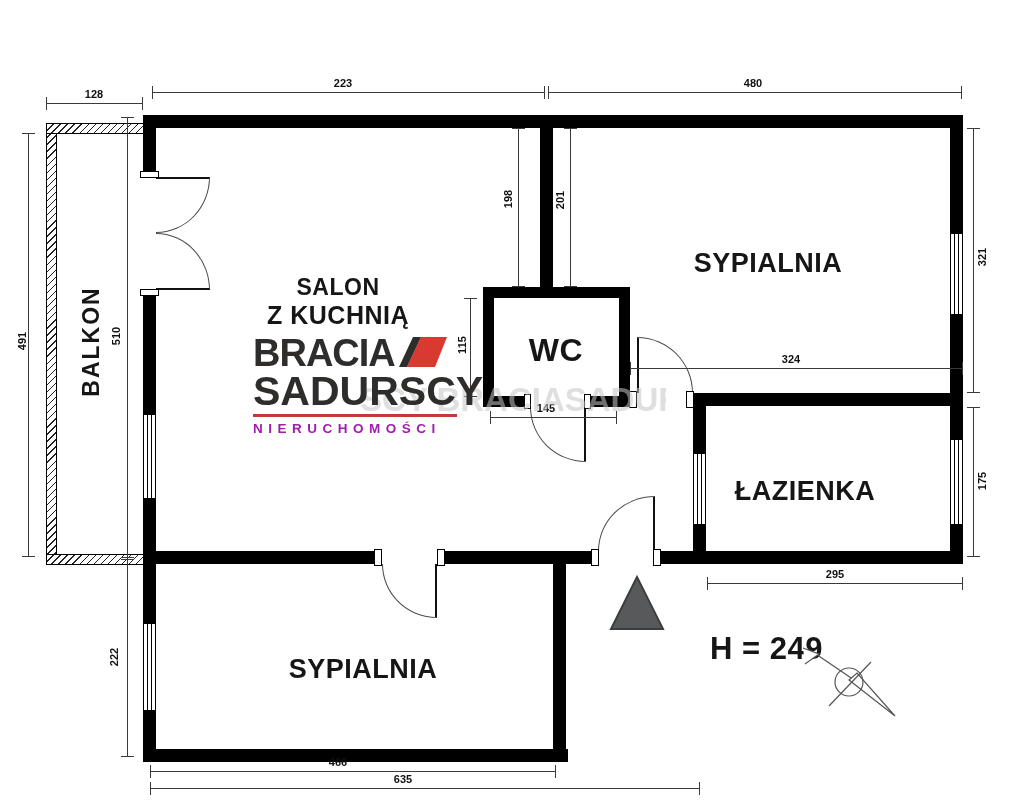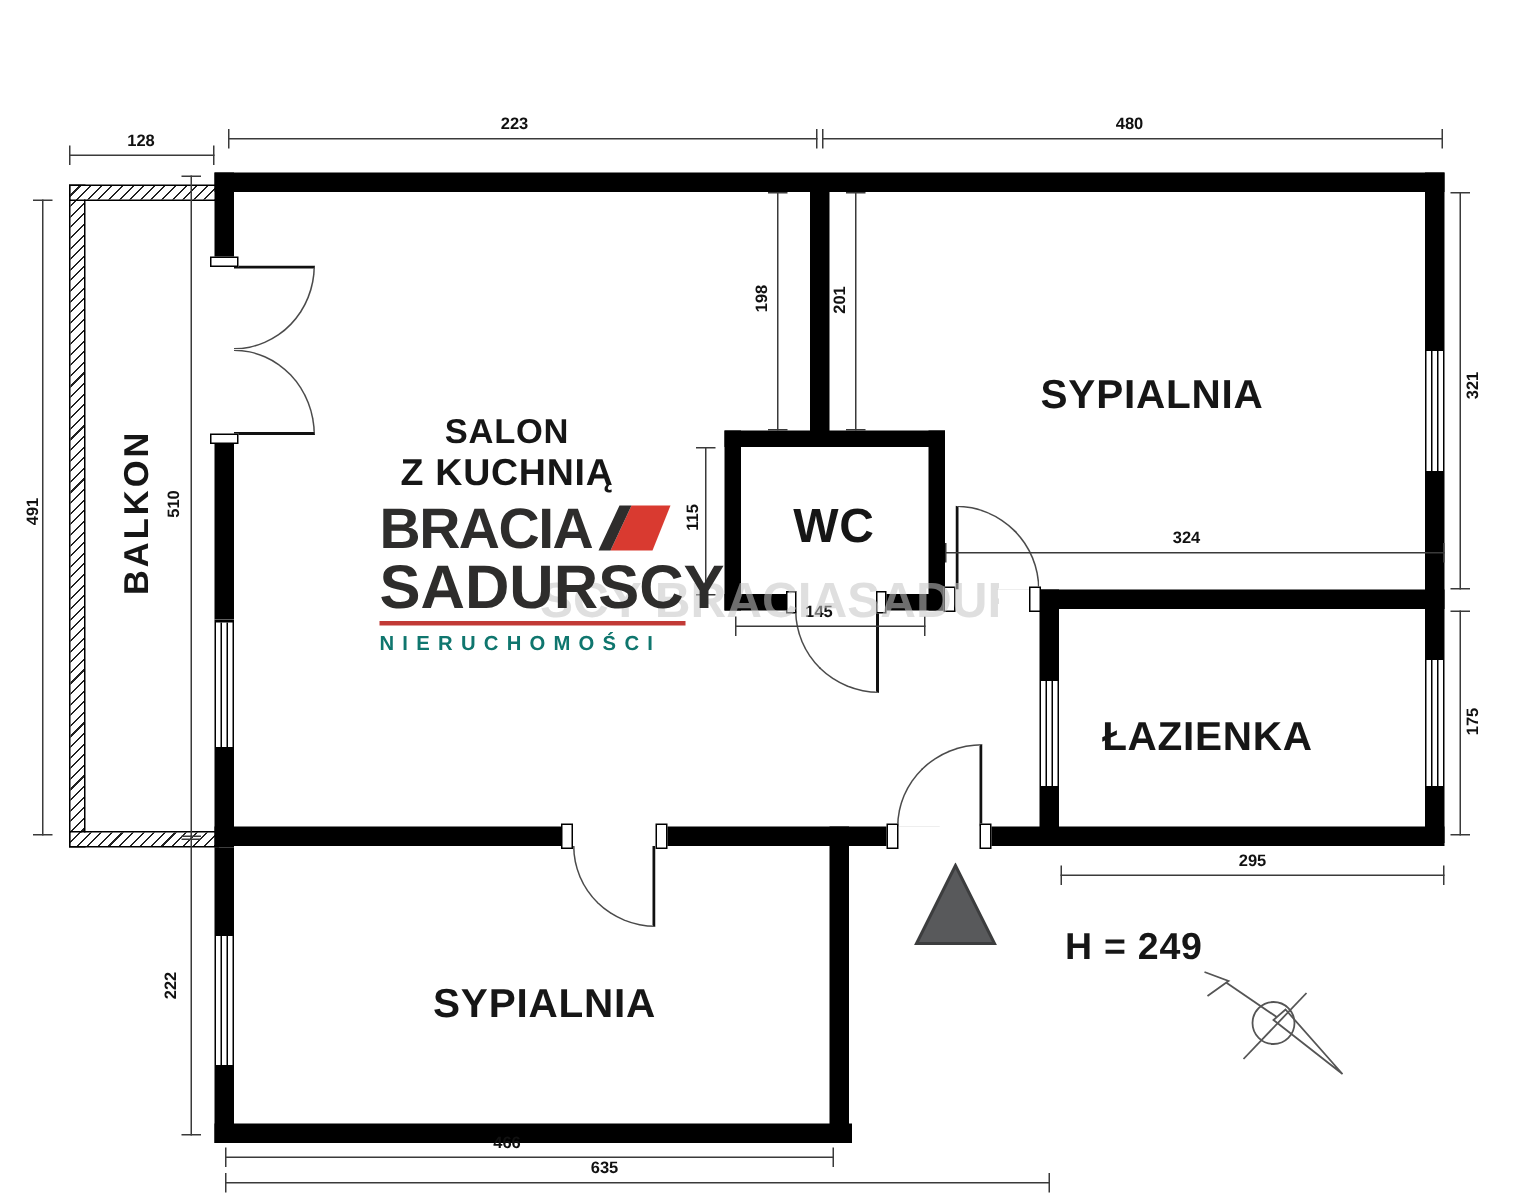--- a/index.html
+++ b/index.html
@@ -44,21 +44,21 @@
         letter-spacing:.5px;z-index:6;}
   
   #watermark{position:absolute;left:360px;top:381px;width:306px;overflow:hidden;white-space:nowrap;
         font-size:33px;font-weight:800;color:#c6c6c6;opacity:.55;z-index:5;letter-spacing:0;}
   
   #logo{position:absolute;left:253px;top:335px;width:212px;z-index:7;}
   #logo .l1{display:flex;align-items:flex-start;font-size:38px;font-weight:800;
         color:#2e2d2c;line-height:36px;letter-spacing:-1px;}
   #logo .l2{font-size:41px;font-weight:800;color:#2e2d2c;line-height:40px;letter-spacing:0;}
   #logo .rule{width:204px;height:3px;background:#c23a36;margin-top:3px;}
-  #logo .l3{font-size:13.5px;font-weight:600;color:#0f766e;letter-spacing:5.5px;margin-top:4px;}
+  #logo .l3{font-size:13.5px;font-weight:600;color:#a21caf;letter-spacing:5.5px;margin-top:4px;}
   .svgwrap{position:absolute;z-index:6;}
 </style>
 </head>
 <body>
 
 <div id="plan">
 
   <div class="w" style="left:143px;top:115px;width:820px;height:13px"></div>
   <div class="w" style="left:143px;top:115px;width:13px;height:62px"></div>
   <div class="w" style="left:143px;top:290px;width:13px;height:123px"></div>
@@ -157,21 +157,21 @@
 
   <div id="watermark">SCY BRACIASADURSC</div>
 
   <div class="room" style="left:228px;top:274px;font-size:23px">SALON</div>
   <div class="room" style="left:228px;top:301px;font-size:25px">Z KUCHNIĄ</div>
   <div class="room" style="left:658px;top:248px;font-size:27px">SYPIALNIA</div>
   <div class="room" style="left:446px;top:332px;font-size:32px">WC</div>
   <div class="room" style="left:695px;top:476px;font-size:27px">ŁAZIENKA</div>
   <div class="room" style="left:253px;top:654px;font-size:27px">SYPIALNIA</div>
   <div class="room rot" style="left:11px;top:328px;width:160px;font-size:23px;letter-spacing:2px">BALKON</div>
-  <div class="room" style="left:710px;top:617px;width:auto;font-size:25px;text-align:center">H = 249</div>
+  <div class="room" style="left:710px;top:631px;width:auto;font-size:31px;text-align:center">H = 249</div>
 
   <div id="logo">
     <div class="l1">
       <span>BRACIA</span>
       <svg width="52" height="34" viewBox="0 0 52 34" style="margin-left:2px">
         <polygon points="24,2 50,2 38,32 10,32" fill="#d93a30"></polygon>
         <polygon points="2,32 16,2 24,2 10,32" fill="#2e2d2c"></polygon>
       </svg>
     </div>
     <div class="l2">SADURSCY</div>

